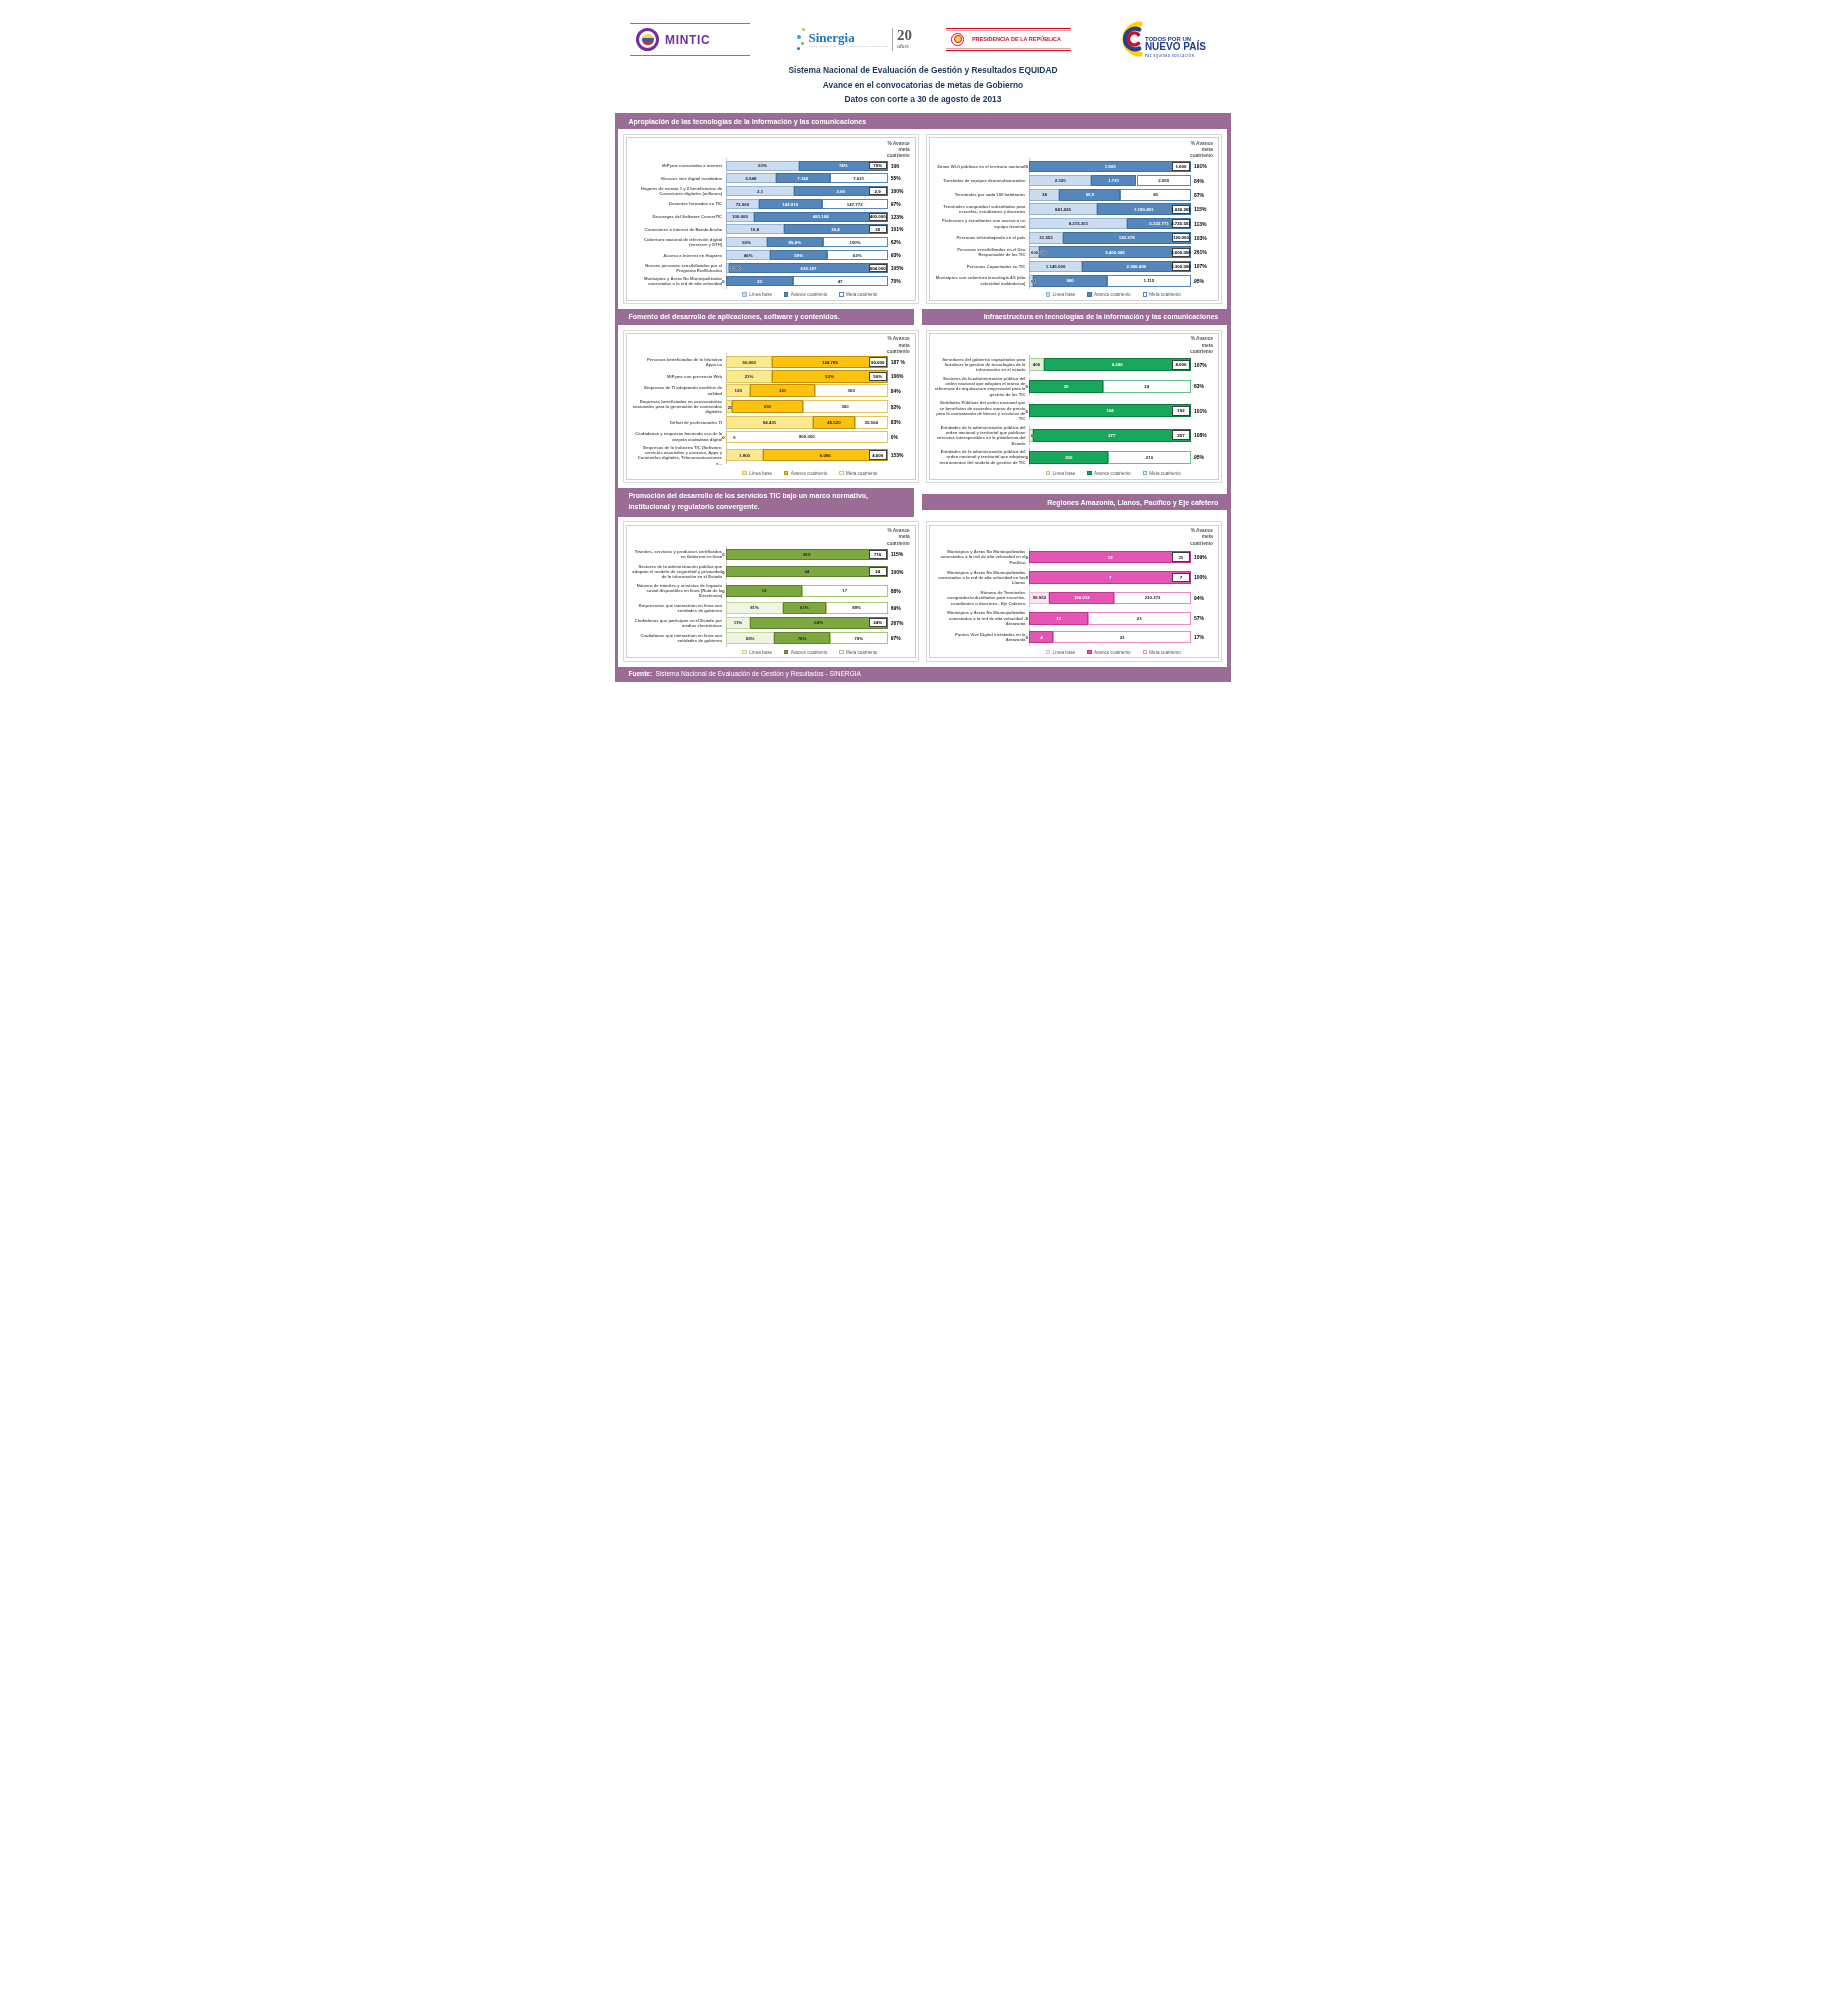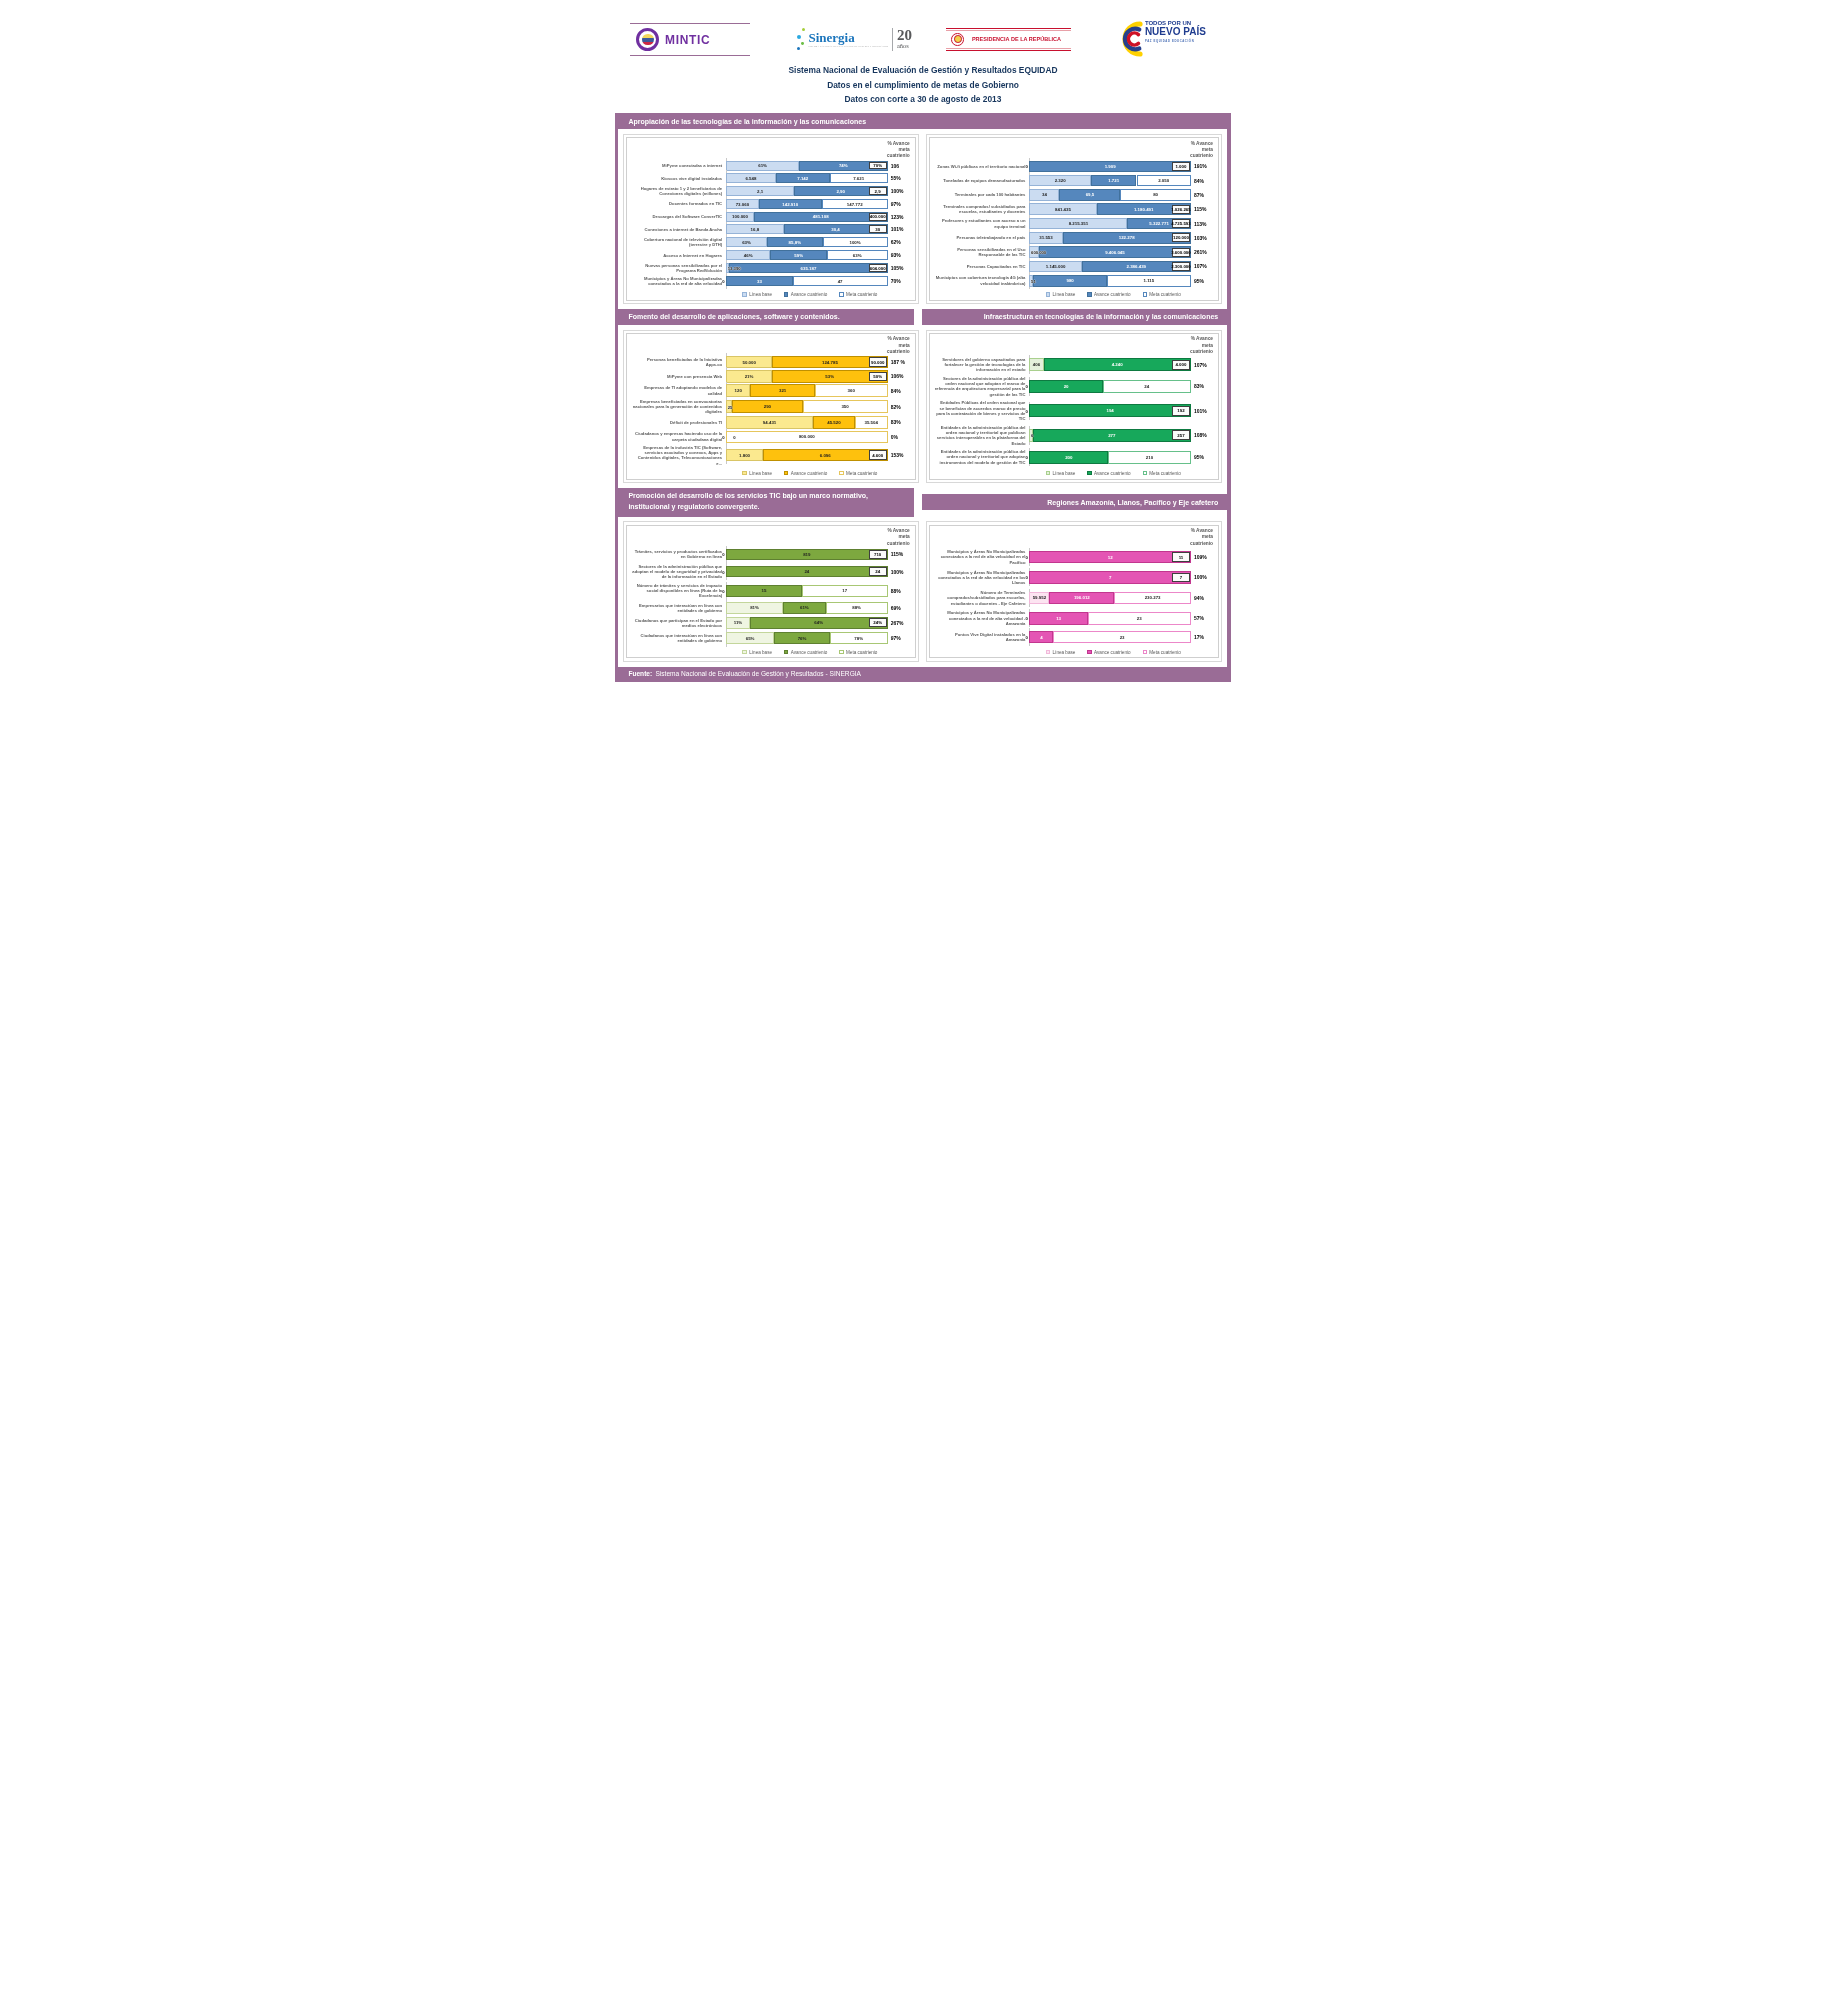--- a/index.html
+++ b/index.html
@@ -29,21 +29,21 @@
   .sin-20 b{font-size:15px;font-weight:bold;color:#58595B;line-height:.85;}
   .sin-20 span{font-size:6.4px;color:#58595B;}
   .lg-pres{width:120px;padding:4px 2.4px;position:relative;display:flex;align-items:center;gap:4px;justify-content:center;
     border-top:0.8px solid #C8102E;border-bottom:0.8px solid #C8102E;}
   .lg-pres::before{content:"";position:absolute;left:0;right:0;top:1.2px;height:0.4px;background:#E8A0A8;}
   .lg-pres::after{content:"";position:absolute;left:0;right:0;bottom:1.2px;height:0.4px;background:#E8A0A8;}
   .pres-seal{width:12.8px;height:12.8px;border-radius:50%;border:1.2px solid #C8102E;box-sizing:border-box;
     display:flex;align-items:center;justify-content:center;flex:0 0 auto;}
   .pres-seal i{width:5.6px;height:5.6px;border-radius:50%;border:0.8px solid #C8102E;background:#F2D24B;display:block;}
   .pres-text{color:#C8102E;font-weight:bold;font-size:6px;transform:scaleX(.92);white-space:nowrap;}
-  .lg-np{width:99px;display:flex;gap:2.4px;align-items:flex-start;}
+  .lg-np{width:99px;display:flex;gap:2.4px;align-items:flex-end;}
   .np-text{display:flex;flex-direction:column;}
   .np-l1{font-size:6px;font-weight:bold;color:#1F3C8F;line-height:1.1;}
   .np-l2{font-size:10px;font-weight:bold;color:#1F3C8F;line-height:1.05;}
   .np-l3{font-size:2.8px;font-weight:bold;color:#4A6FB5;letter-spacing:0.6px;margin-top:1.6px;}
   .titles{margin:1.6px 0 6.4px;text-align:center;color:#17365D;font-weight:bold;font-size:8.4px;line-height:1.72;}
   
   #frame{border-left:3.6px solid #9A6C96;border-right:4.8px solid #9A6C96;}
   .band{background:#9A6C96;color:#fff;font-weight:bold;font-size:7px;padding:4.4px 0;}
   .band .pad-l{padding-left:10.4px;display:block;}
   .band.right-text{text-align:right;padding-right:8.8px;}
@@ -125,21 +125,21 @@
         </svg>
         <div class="np-text">
           <div class="np-l1">TODOS POR UN</div>
           <div class="np-l2">NUEVO PAÍS</div>
           <div class="np-l3">PAZ  EQUIDAD  EDUCACIÓN</div>
         </div>
       </div>
     </div>
     <div class="titles">
       <div>Sistema Nacional de Evaluación de Gestión y Resultados EQUIDAD</div>
-      <div>Datos en el cumplimiento de metas de Gobierno</div>
+      <div>Avance en el convocatorias de metas de Gobierno</div>
       <div>Datos con corte a 30 de agosto de 2013</div>
     </div>
   </div>
 
   <div id="frame">
 
     <div class="band">
       <span class="pad-l">Apropiación de las tecnologías de la información y las comunicaciones</span>
     </div>
 

